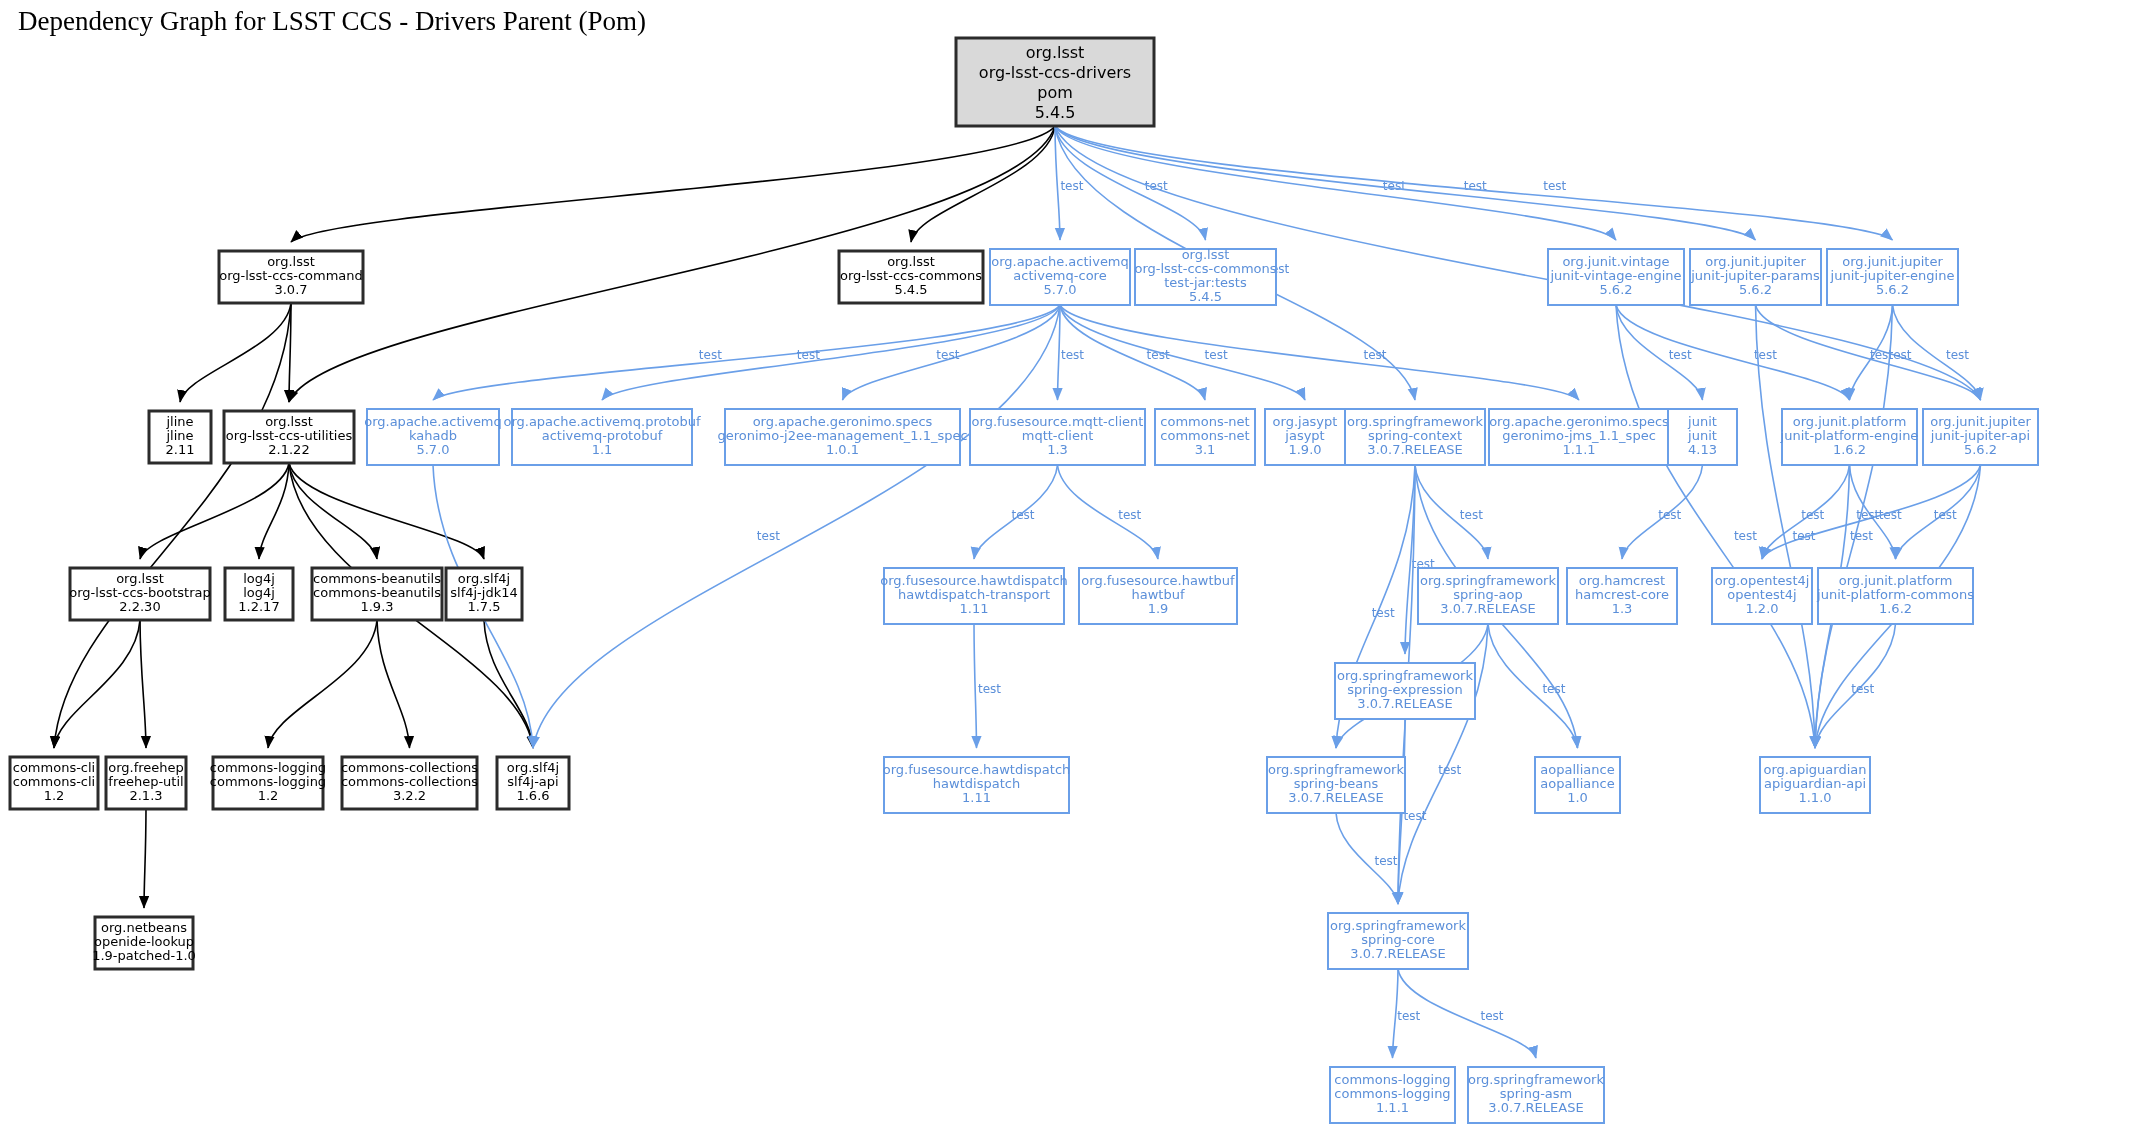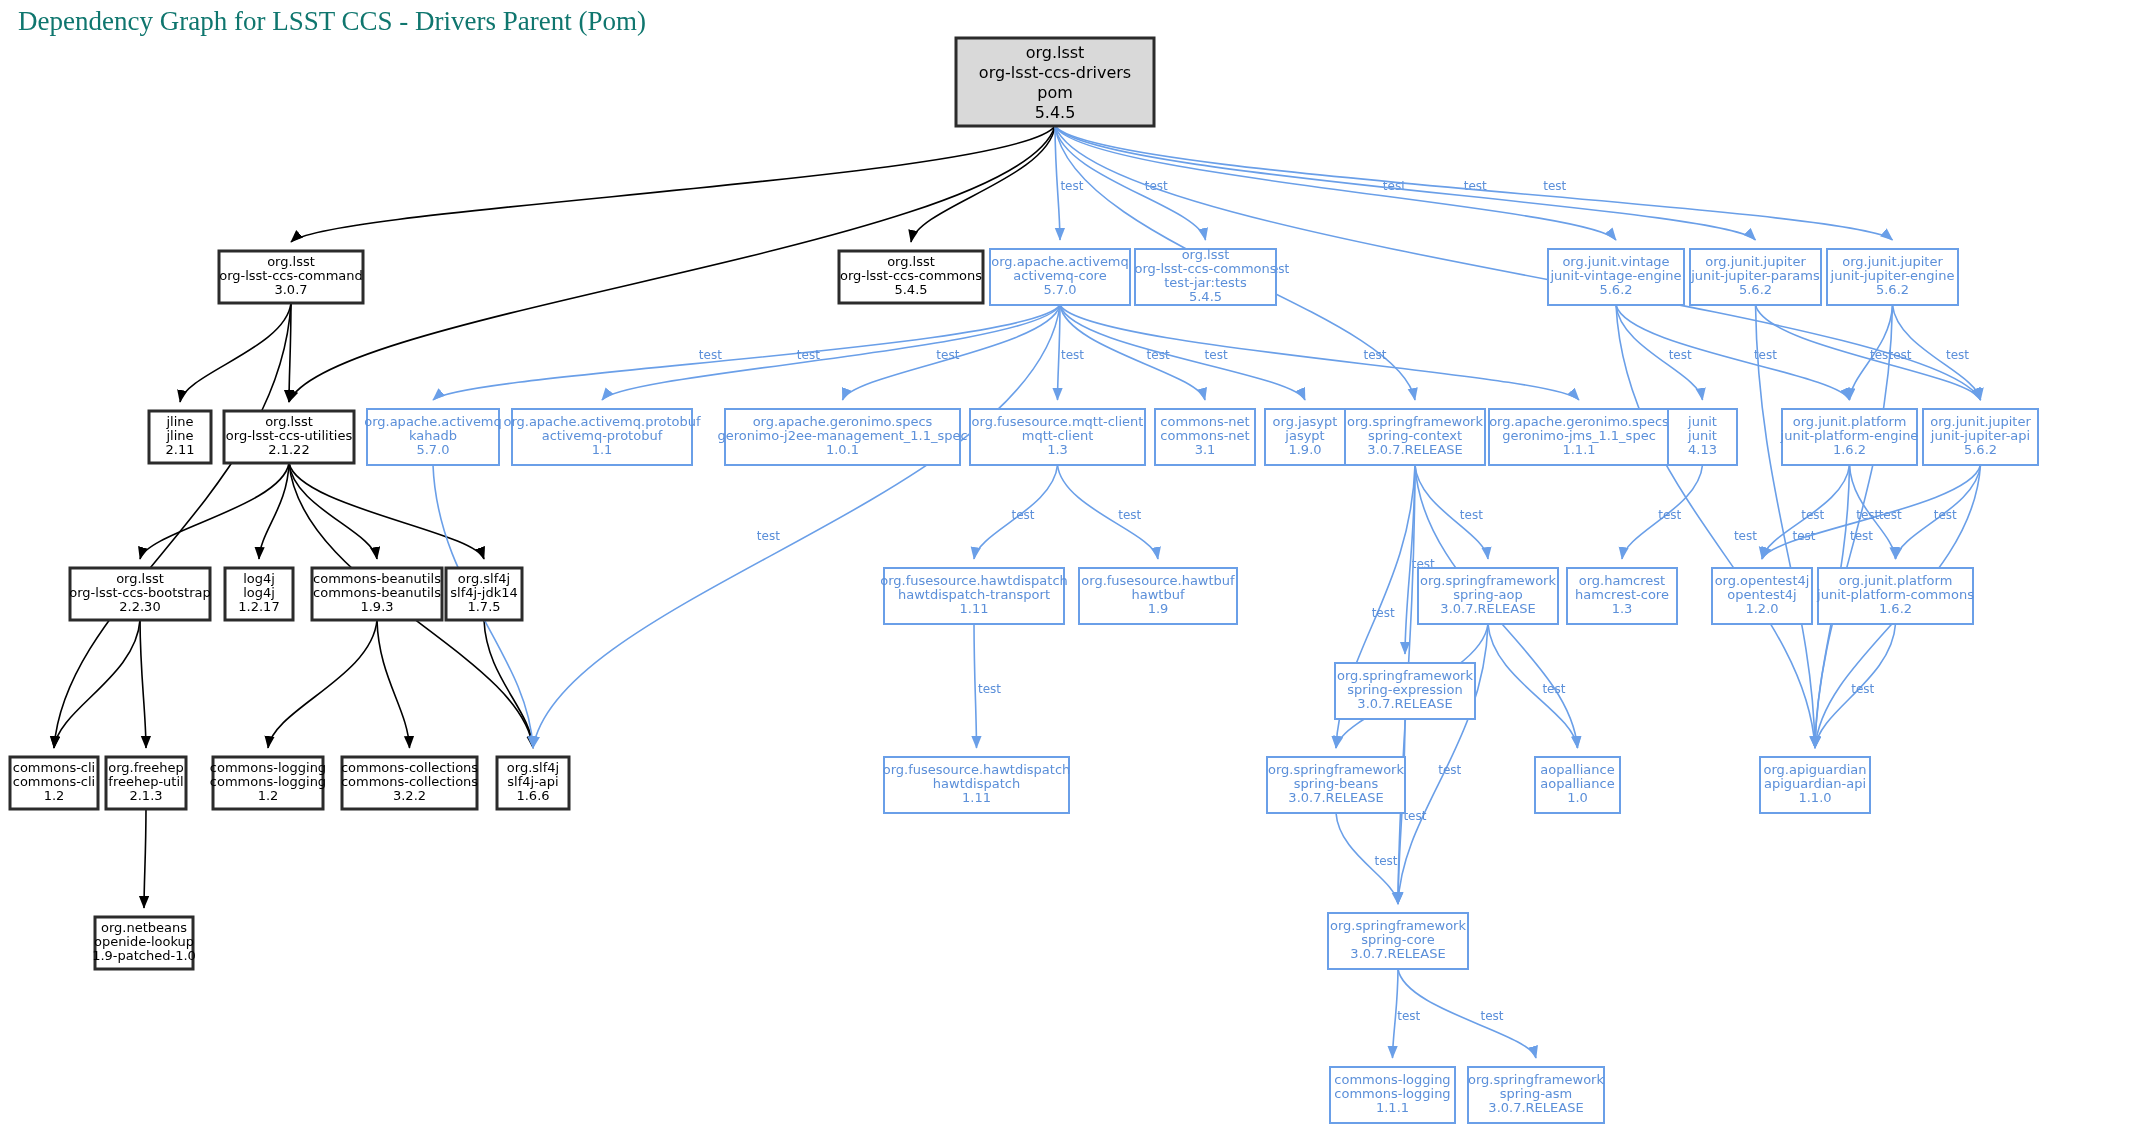--- a/index.html
+++ b/index.html
@@ -13,21 +13,21 @@
     font-family: "DejaVu Sans", sans-serif;
     overflow: hidden;
     position: relative;
   }
   #graph-title {
     position: absolute;
     left: 18px;
     top: 6px;
     font-family: "Liberation Serif", serif;
     font-size: 27px;
-    color: #0f766e;
+    color: #000000;
     white-space: nowrap;
   }
   #graph-canvas {
     position: absolute;
     left: 0;
     top: 0;
     width: 2152px;
     height: 1128px;
   }
   .node-rect-black {

